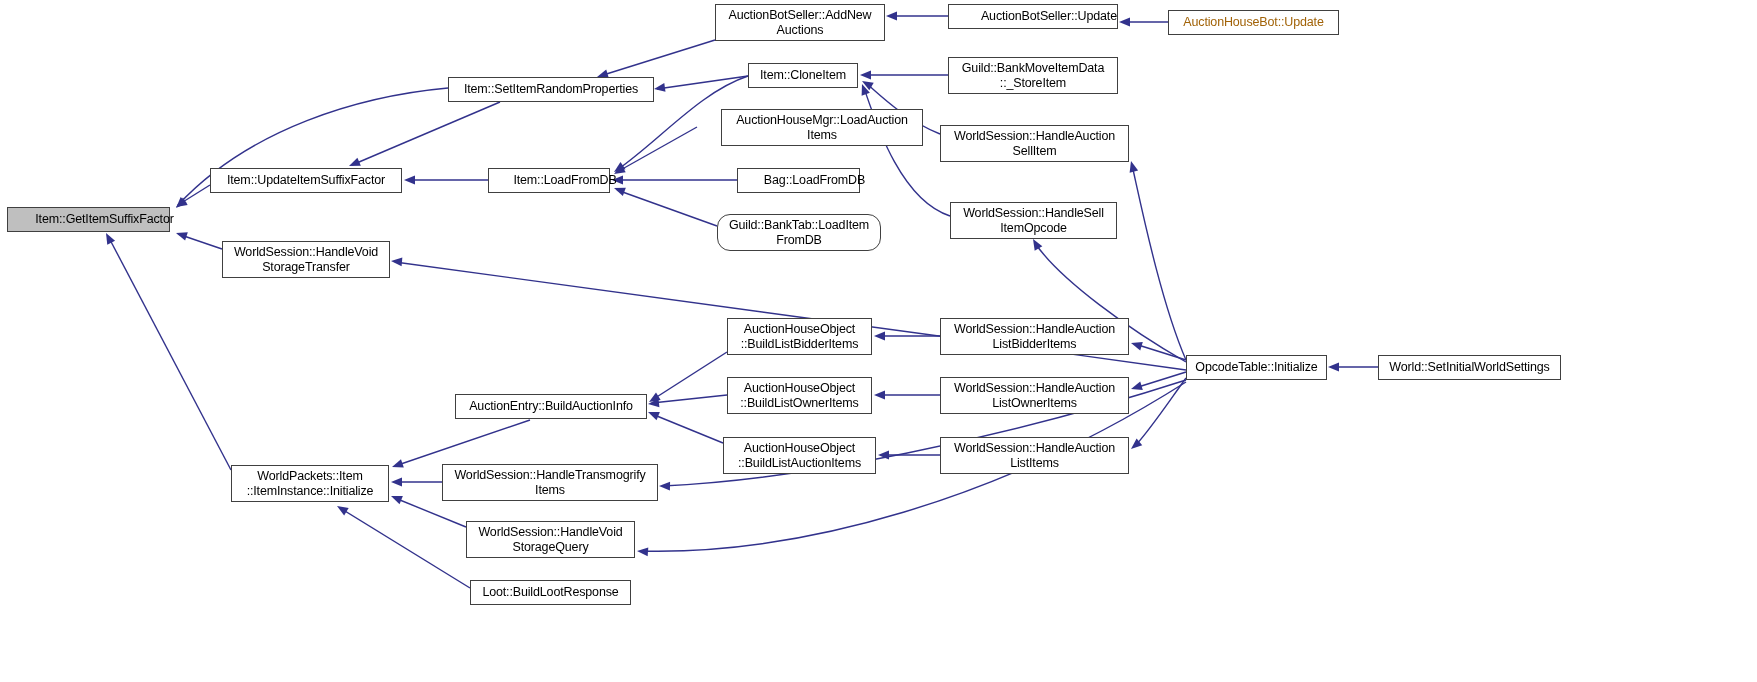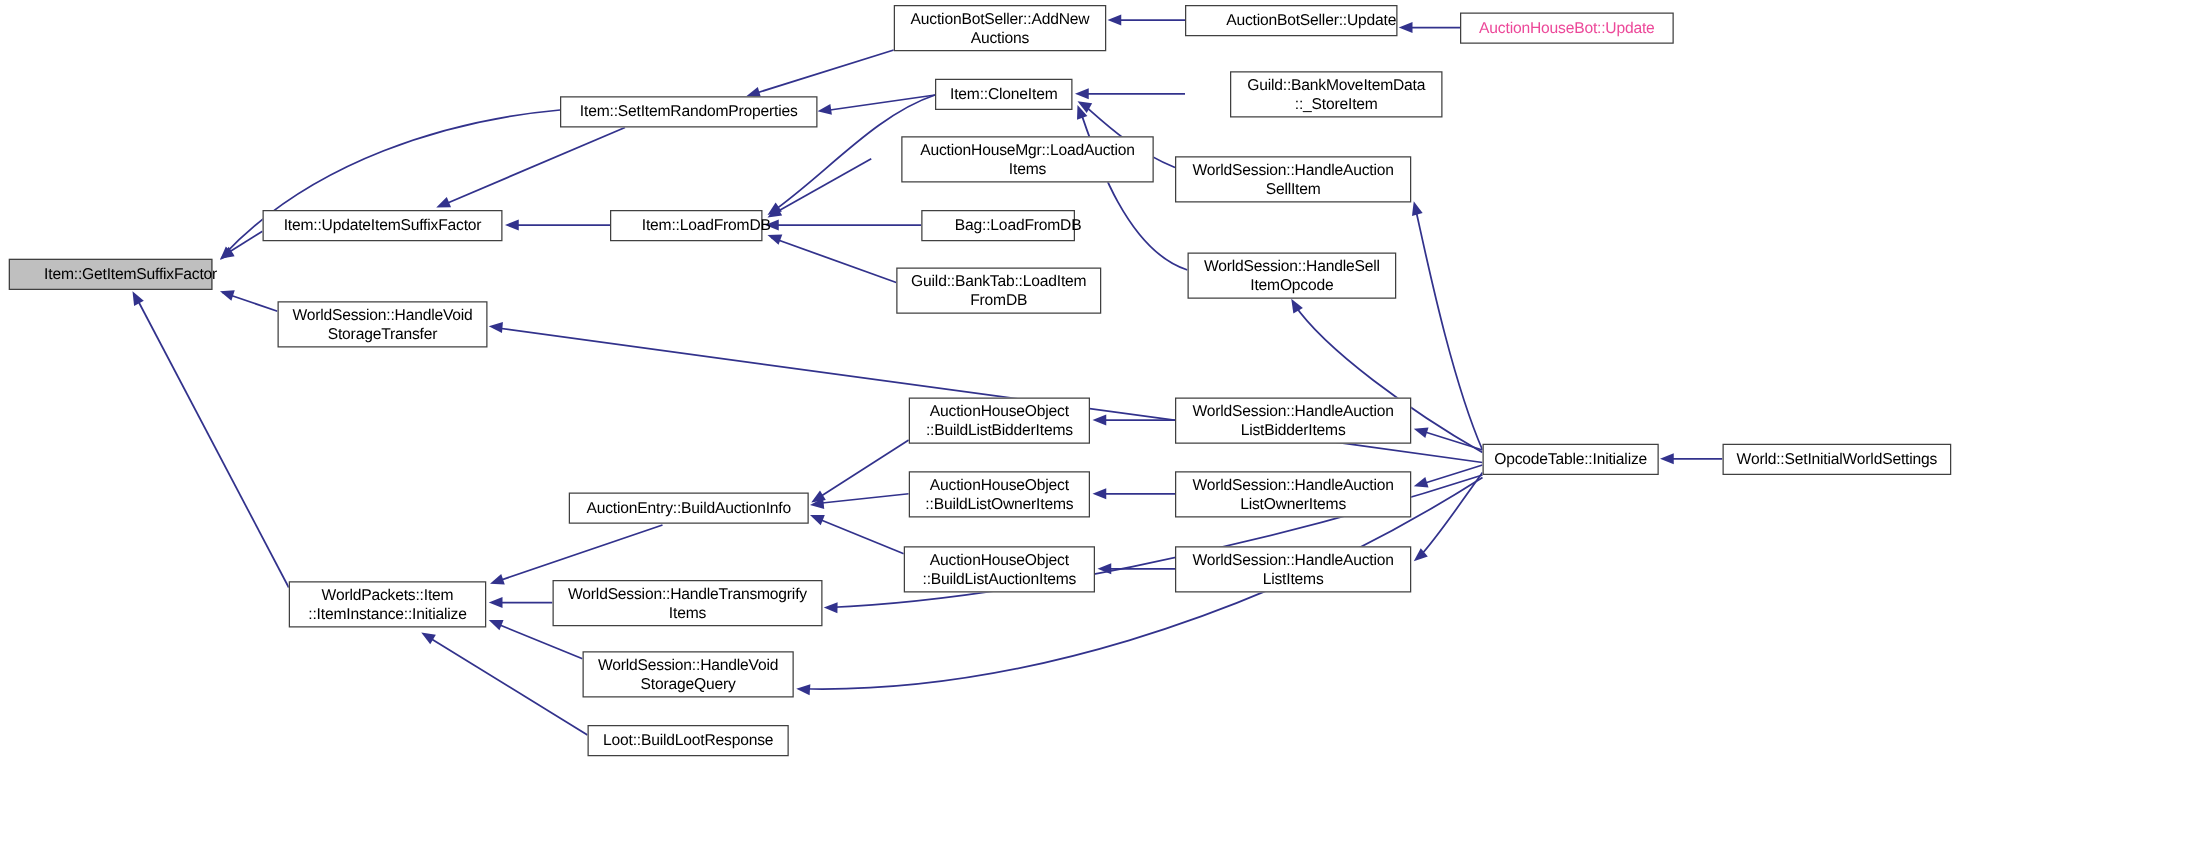--- a/index.html
+++ b/index.html
@@ -204,30 +204,30 @@
       <div class="node" style="left: 210px; top: 168px; width: 192px; height: 25px; border-color: rgb(64, 64, 64); background: rgb(255, 255, 255); color: rgb(0, 0, 0);"><span>Item::UpdateItemSuffixFactor</span></div>
       <div class="node" style="left: 222px; top: 241px; width: 168px; height: 37px; border-color: rgb(64, 64, 64); background: rgb(255, 255, 255); color: rgb(0, 0, 0);"><span>WorldSession::HandleVoid
 StorageTransfer</span></div>
       <div class="node" style="left: 715px; top: 4px; width: 170px; height: 37px; border-color: rgb(64, 64, 64); background: rgb(255, 255, 255); color: rgb(0, 0, 0);"><span>AuctionBotSeller::AddNew
 Auctions</span></div>
       <div class="node" style="left: 748px; top: 63px; width: 110px; height: 25px; border-color: rgb(64, 64, 64); background: rgb(255, 255, 255); color: rgb(0, 0, 0);"><span>Item::CloneItem</span></div>
       <div class="node" style="left: 488px; top: 168px; width: 122px; height: 25px; border-color: rgb(64, 64, 64); background: rgb(255, 255, 255); color: rgb(0, 0, 0); padding-left: 32px;"><span>Item::LoadFromDB</span></div>
       <div class="node" style="left: 697px; top: 109px; width: 202px; height: 37px; border-color: rgb(64, 64, 64); background: rgb(255, 255, 255); color: rgb(0, 0, 0); margin-left: 24px;"><span>AuctionHouseMgr::LoadAuction
 Items</span></div>
       <div class="node" style="left: 737px; top: 168px; width: 123px; height: 25px; border-color: rgb(64, 64, 64); background: rgb(255, 255, 255); color: rgb(0, 0, 0); padding-left: 32px;"><span>Bag::LoadFromDB</span></div>
-      <div class="node" style="left: 717px; top: 214px; width: 164px; height: 37px; border-color: rgb(64, 64, 64); background: rgb(255, 255, 255); color: rgb(0, 0, 0);"><span>Guild::BankTab::LoadItem
+      <div class="node" style="left: 717px; top: 214px; width: 164px; height: 37px; border-color: rgb(64, 64, 64); background: rgb(255, 255, 255); color: rgb(0, 0, 0); border-radius: 13px;"><span>Guild::BankTab::LoadItem
 FromDB</span></div>
       <div class="node" style="left: 948px; top: 4px; width: 170px; height: 25px; border-color: rgb(64, 64, 64); background: rgb(255, 255, 255); color: rgb(0, 0, 0); justify-content: flex-end;"><span>AuctionBotSeller::Update</span></div>
-      <div class="node" style="left: 984px; top: 57px; width: 170px; height: 37px; border-color: rgb(64, 64, 64); background: rgb(255, 255, 255); color: rgb(0, 0, 0);"><span>Guild::BankMoveItemData
+      <div class="node" style="left: 948px; top: 57px; width: 170px; height: 37px; border-color: rgb(64, 64, 64); background: rgb(255, 255, 255); color: rgb(0, 0, 0);"><span>Guild::BankMoveItemData
 ::_StoreItem</span></div>
       <div class="node" style="left: 940px; top: 125px; width: 189px; height: 37px; border-color: rgb(64, 64, 64); background: rgb(255, 255, 255); color: rgb(0, 0, 0);"><span>WorldSession::HandleAuction
 SellItem</span></div>
       <div class="node" style="left: 950px; top: 202px; width: 167px; height: 37px; border-color: rgb(64, 64, 64); background: rgb(255, 255, 255); color: rgb(0, 0, 0);"><span>WorldSession::HandleSell
 ItemOpcode</span></div>
-      <div class="node" style="left: 1168px; top: 10px; width: 171px; height: 25px; border-color: rgb(64, 64, 64); background: rgb(255, 255, 255); color: #ec4899;"><span>AuctionHouseBot::Update</span></div>
+      <div class="node" style="left: 1168px; top: 10px; width: 171px; height: 25px; border-color: rgb(64, 64, 64); background: rgb(255, 255, 255); color: #a16207;"><span>AuctionHouseBot::Update</span></div>
       <div class="node" style="left: 455px; top: 394px; width: 192px; height: 25px; border-color: rgb(64, 64, 64); background: rgb(255, 255, 255); color: rgb(0, 0, 0);"><span>AuctionEntry::BuildAuctionInfo</span></div>
       <div class="node" style="left: 727px; top: 318px; width: 145px; height: 37px; border-color: rgb(64, 64, 64); background: rgb(255, 255, 255); color: rgb(0, 0, 0);"><span>AuctionHouseObject
 ::BuildListBidderItems</span></div>
       <div class="node" style="left: 727px; top: 377px; width: 145px; height: 37px; border-color: rgb(64, 64, 64); background: rgb(255, 255, 255); color: rgb(0, 0, 0);"><span>AuctionHouseObject
 ::BuildListOwnerItems</span></div>
       <div class="node" style="left: 723px; top: 437px; width: 153px; height: 37px; border-color: rgb(64, 64, 64); background: rgb(255, 255, 255); color: rgb(0, 0, 0);"><span>AuctionHouseObject
 ::BuildListAuctionItems</span></div>
       <div class="node" style="left: 940px; top: 318px; width: 189px; height: 37px; border-color: rgb(64, 64, 64); background: rgb(255, 255, 255); color: rgb(0, 0, 0);"><span>WorldSession::HandleAuction
 ListBidderItems</span></div>
       <div class="node" style="left: 940px; top: 377px; width: 189px; height: 37px; border-color: rgb(64, 64, 64); background: rgb(255, 255, 255); color: rgb(0, 0, 0);"><span>WorldSession::HandleAuction

